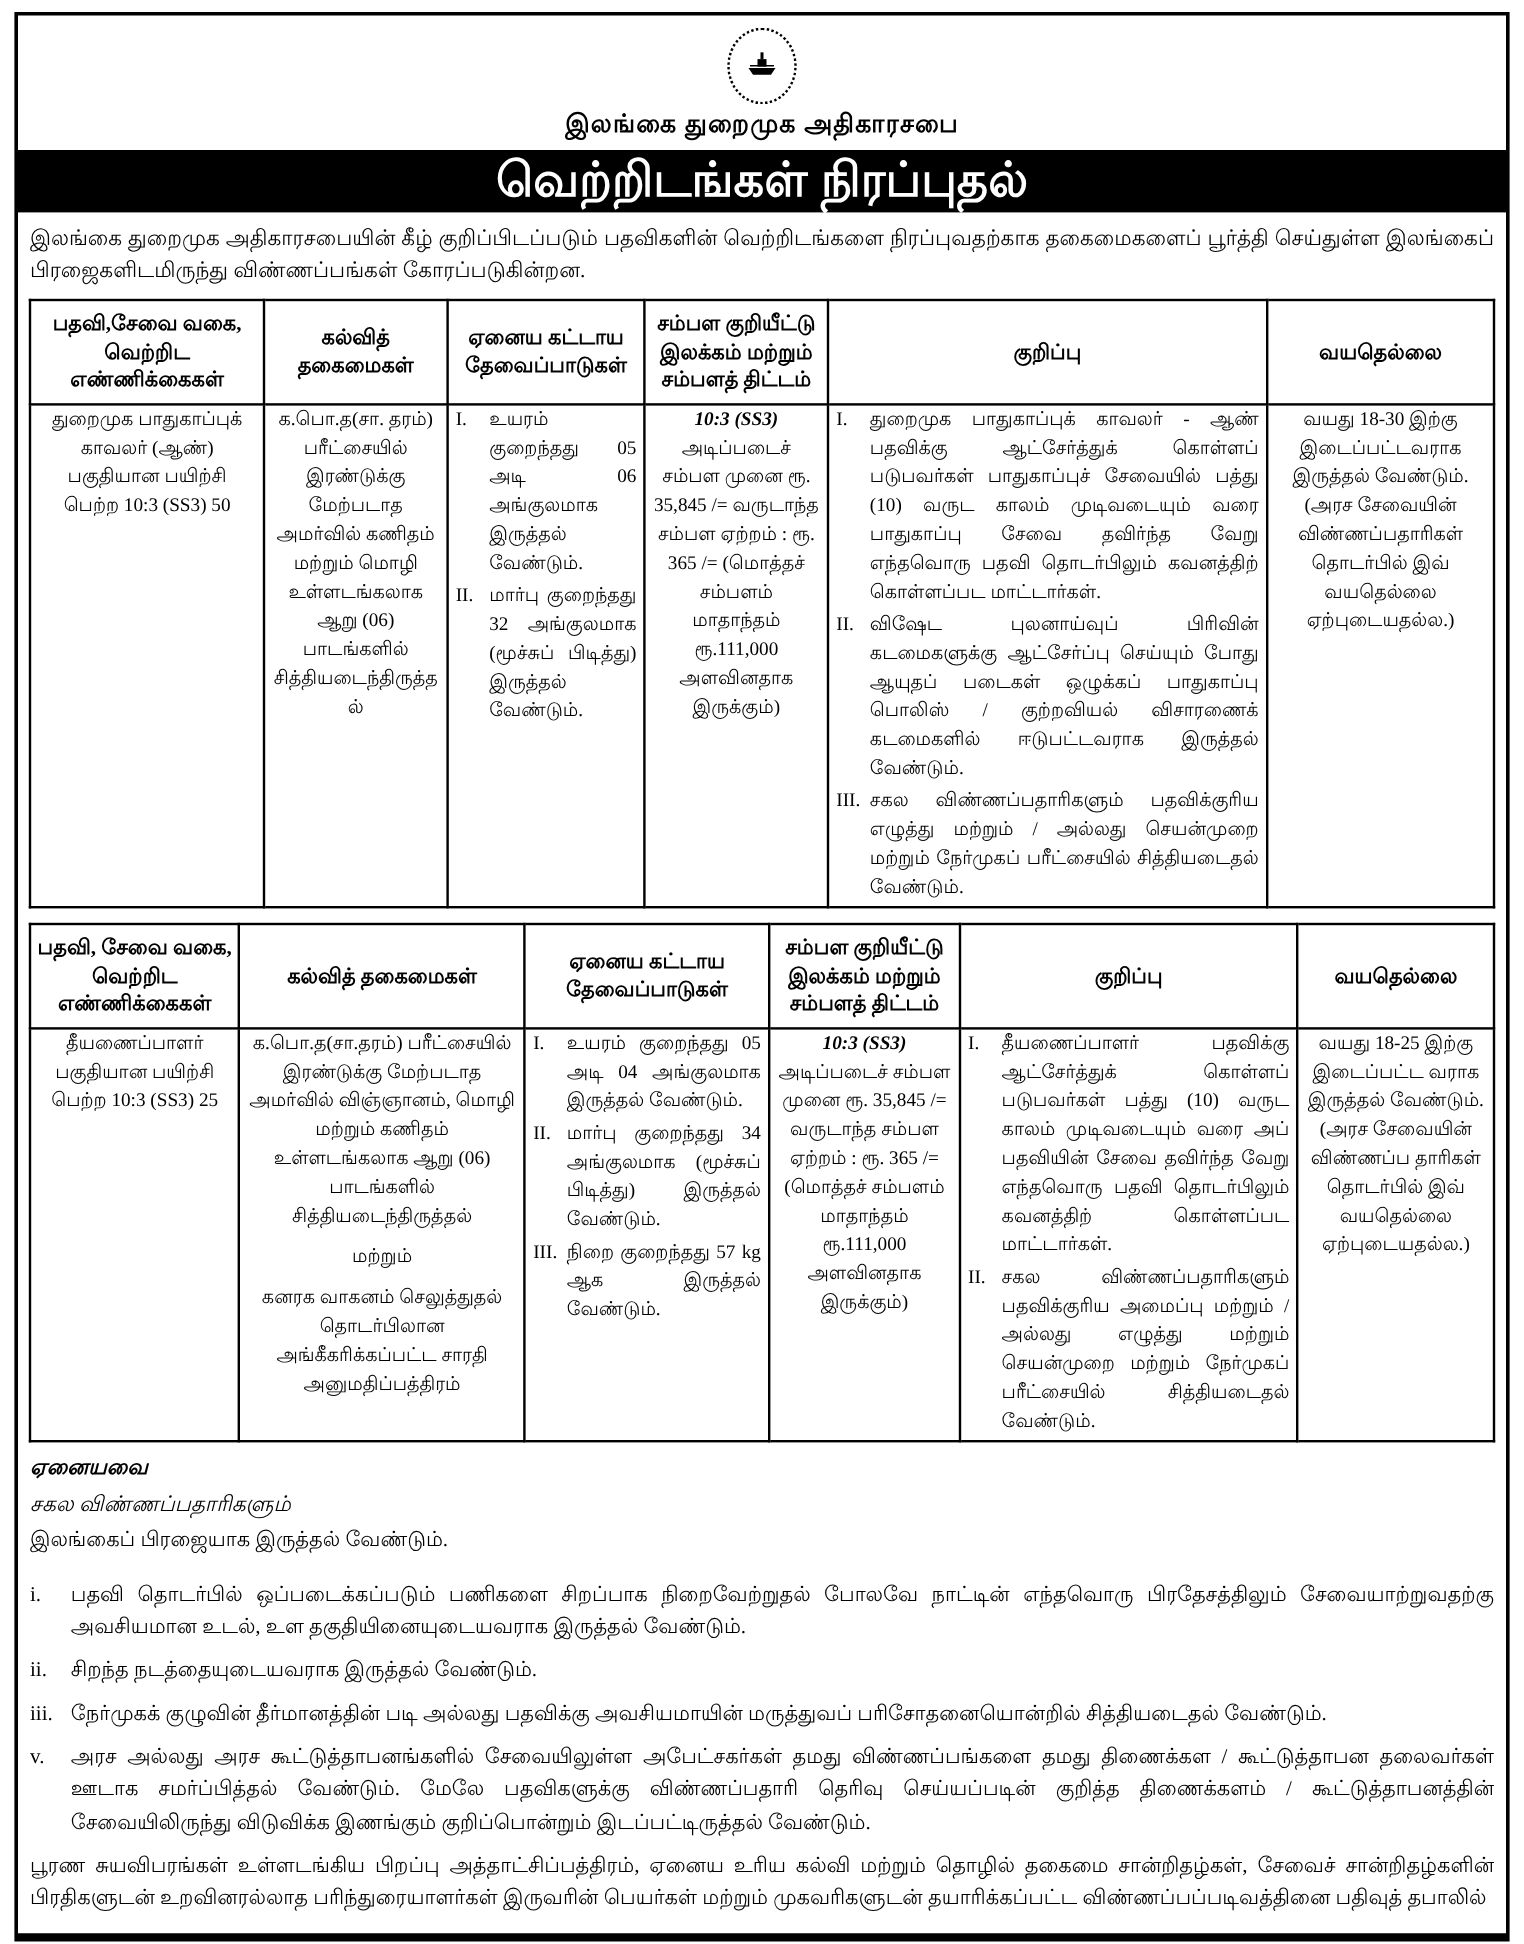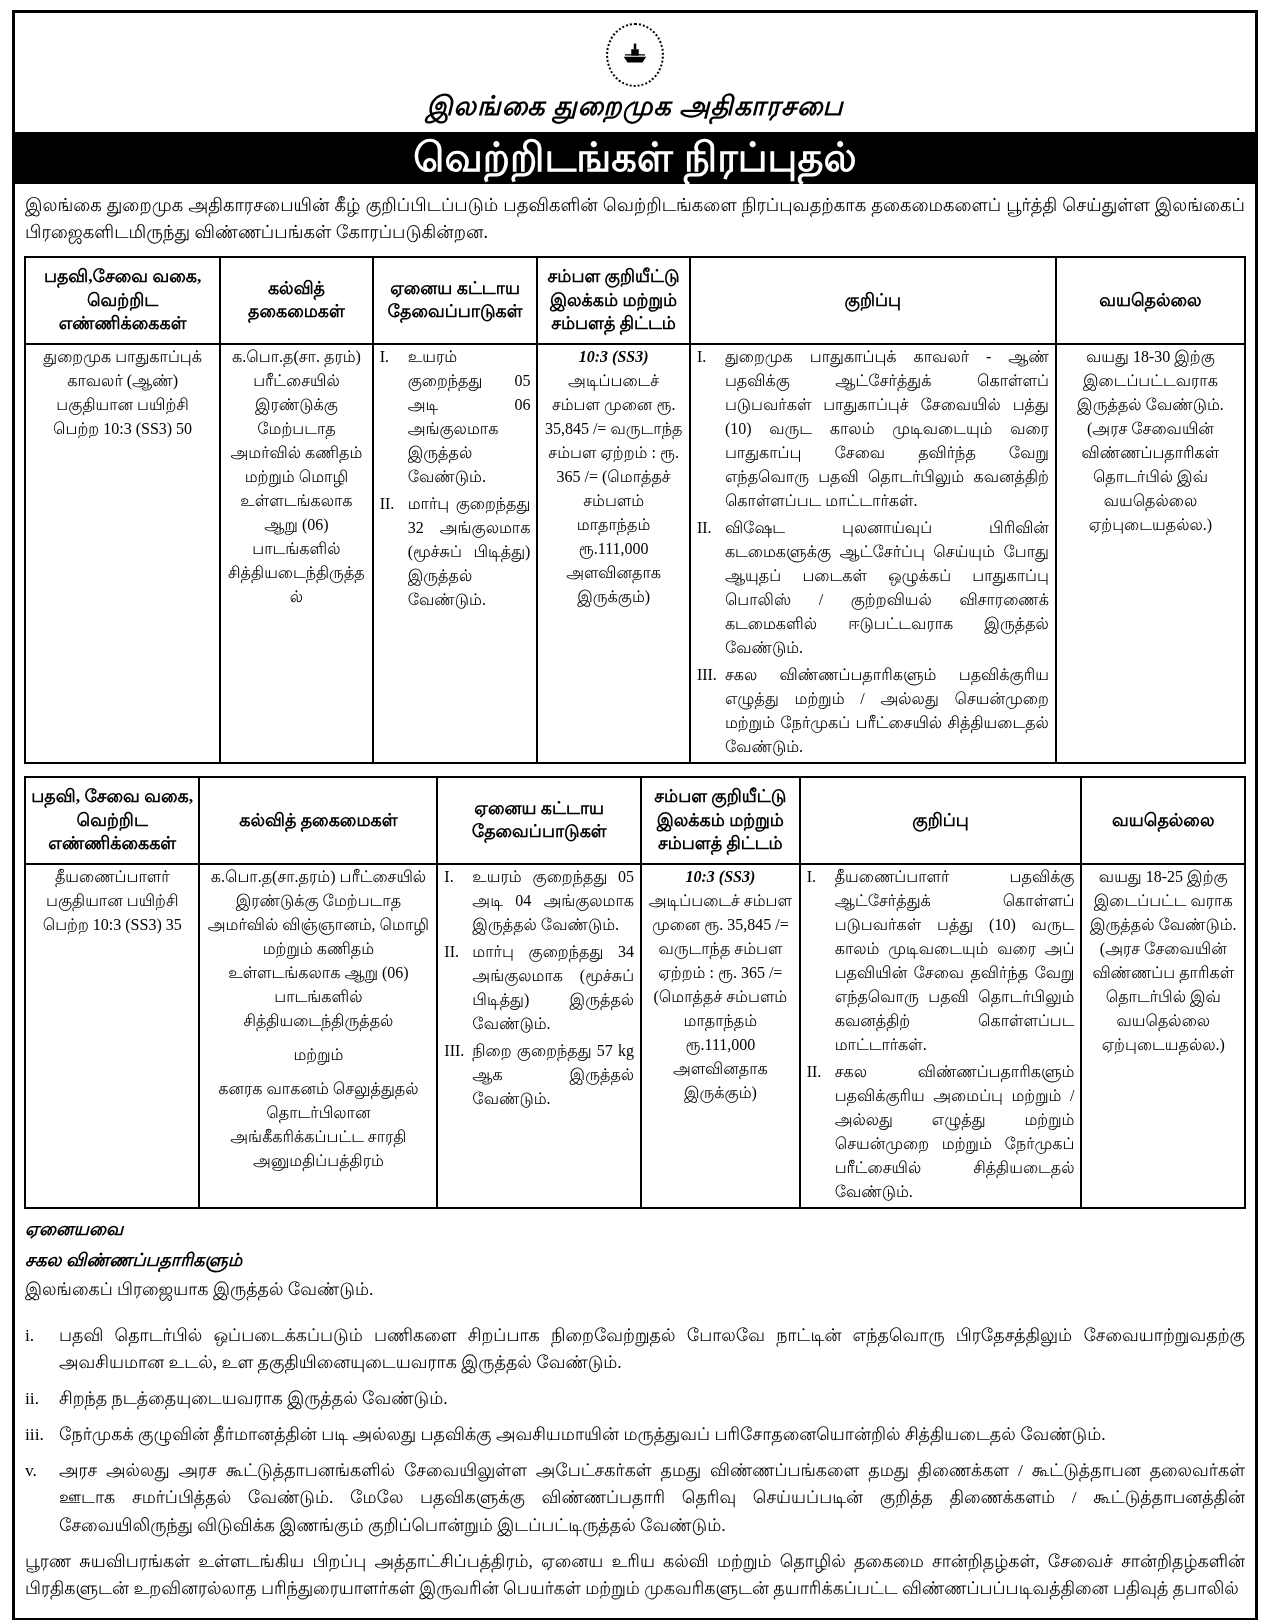--- a/index.html
+++ b/index.html
@@ -5,43 +5,43 @@
   html,body{margin:0;padding:0;background:#fff;color:#000;
     font-family:"Liberation Serif", serif;}
   .page{width:1270px;min-height:1620px;box-sizing:border-box;
     padding:10px 12px 6px 12px;background:#fff;}
   .frame{border:3px solid #000;border-bottom:7px solid #000;
     box-sizing:border-box;min-height:1600px;padding:6px 9px 8px 9px;}
   
   .masthead{text-align:center;padding:4px 0 2px 0;}
   .logo{width:54px;height:60px;margin:0 auto 4px auto;border:2px dotted #000;
     border-radius:50%;display:flex;align-items:center;justify-content:center;}
-  .org{font-size:27px;font-weight:bold;letter-spacing:1px;
-    font-family:"Liberation Serif", serif;font-style:italic;}
+  .org{font-size:21px;font-weight:bold;letter-spacing:1px;
+    font-family:"Liberation Serif", serif;}
   .banner{background:#000000;color:#fff;text-align:center;
     font-family:"Liberation Sans", sans-serif;font-weight:bold;
     font-size:40px;line-height:1.1;padding:3px 0 5px 0;margin:5px -9px 0 -9px;}
   .intro{font-size:18px;line-height:1.5;text-align:justify;margin:8px 1px 10px 1px;}
   
   table.vtable{width:100%;border-collapse:collapse;table-layout:fixed;}
   table.vtable th, table.vtable td{border:2px solid #000;vertical-align:top;
     padding:0 6px;font-size:16px;line-height:1.5;word-wrap:break-word;}
   table.vtable th{font-weight:bold;text-align:center;vertical-align:middle;
     font-size:17.5px;line-height:1.35;padding:7px 3px;}
   td.c-center{text-align:center;}
   .t2{margin-top:12px;}
   .li{display:flex;margin:0 0 3px 0;}
   .li .mk{flex:0 0 28px;}
   .li .tx{flex:1 1 auto;text-align:justify;}
   .salary-code{font-weight:bold;font-style:italic;}
   .edu-block{margin-bottom:10px;}
   .edu-block:last-child{margin-bottom:0;}
   
   .sec-h{font-weight:bold;font-style:italic;font-size:18px;margin:10px 1px 4px 1px;}
-  .sec-sub{font-weight:bold;font-style:italic;font-size:18px;margin:8px 1px 6px 1px;}
+  .sec-sub{font-weight:normal;font-style:italic;font-size:18px;margin:8px 1px 6px 1px;}
   .lead{font-size:17.5px;margin:6px 1px 21px 1px;}
   .cond{display:flex;font-size:17.5px;line-height:1.55;margin:0 1px 9px 1px;}
   .cond .mk{flex:0 0 34px;}
   .cond .tx{flex:1 1 auto;text-align:justify;}
   .closing{font-size:17.5px;line-height:1.55;text-align:justify;margin:4px 1px 8px 1px;}
 </style>
 </head>
 <body>
 
 <div class="page">
@@ -135,21 +135,21 @@
           <th>பதவி, சேவை வகை, வெற்றிட எண்ணிக்கைகள்</th>
           <th>கல்வித் தகைமைகள்</th>
           <th>ஏனைய கட்டாய தேவைப்பாடுகள்</th>
           <th>சம்பள குறியீட்டு இலக்கம் மற்றும் சம்பளத் திட்டம்</th>
           <th>குறிப்பு</th>
           <th>வயதெல்லை</th>
         </tr>
       </thead>
       <tbody>
         <tr>
-          <td class="c-center">தீயணைப்பாளர் பகுதியான பயிற்சி பெற்ற 10:3 (SS3) 35</td>
+          <td class="c-center">தீயணைப்பாளர் பகுதியான பயிற்சி பெற்ற 10:3 (SS3) 25</td>
           <td class="c-center">
             <div class="edu-block">க.பொ.த(சா.தரம்) பரீட்சையில் இரண்டுக்கு மேற்படாத அமர்வில் விஞ்ஞானம், மொழி மற்றும் கணிதம் உள்ளடங்கலாக ஆறு (06) பாடங்களில் சித்தியடைந்திருத்தல்</div>
             <div class="edu-block">மற்றும்</div>
             <div class="edu-block">கனரக வாகனம் செலுத்துதல் தொடர்பிலான அங்கீகரிக்கப்பட்ட சாரதி அனுமதிப்பத்திரம்</div>
           </td>
           <td>
             <div class="li">
               <span class="mk">I.</span>
               <span class="tx">உயரம் குறைந்தது 05 அடி 04 அங்குலமாக இருத்தல் வேண்டும்.</span>
             </div>

